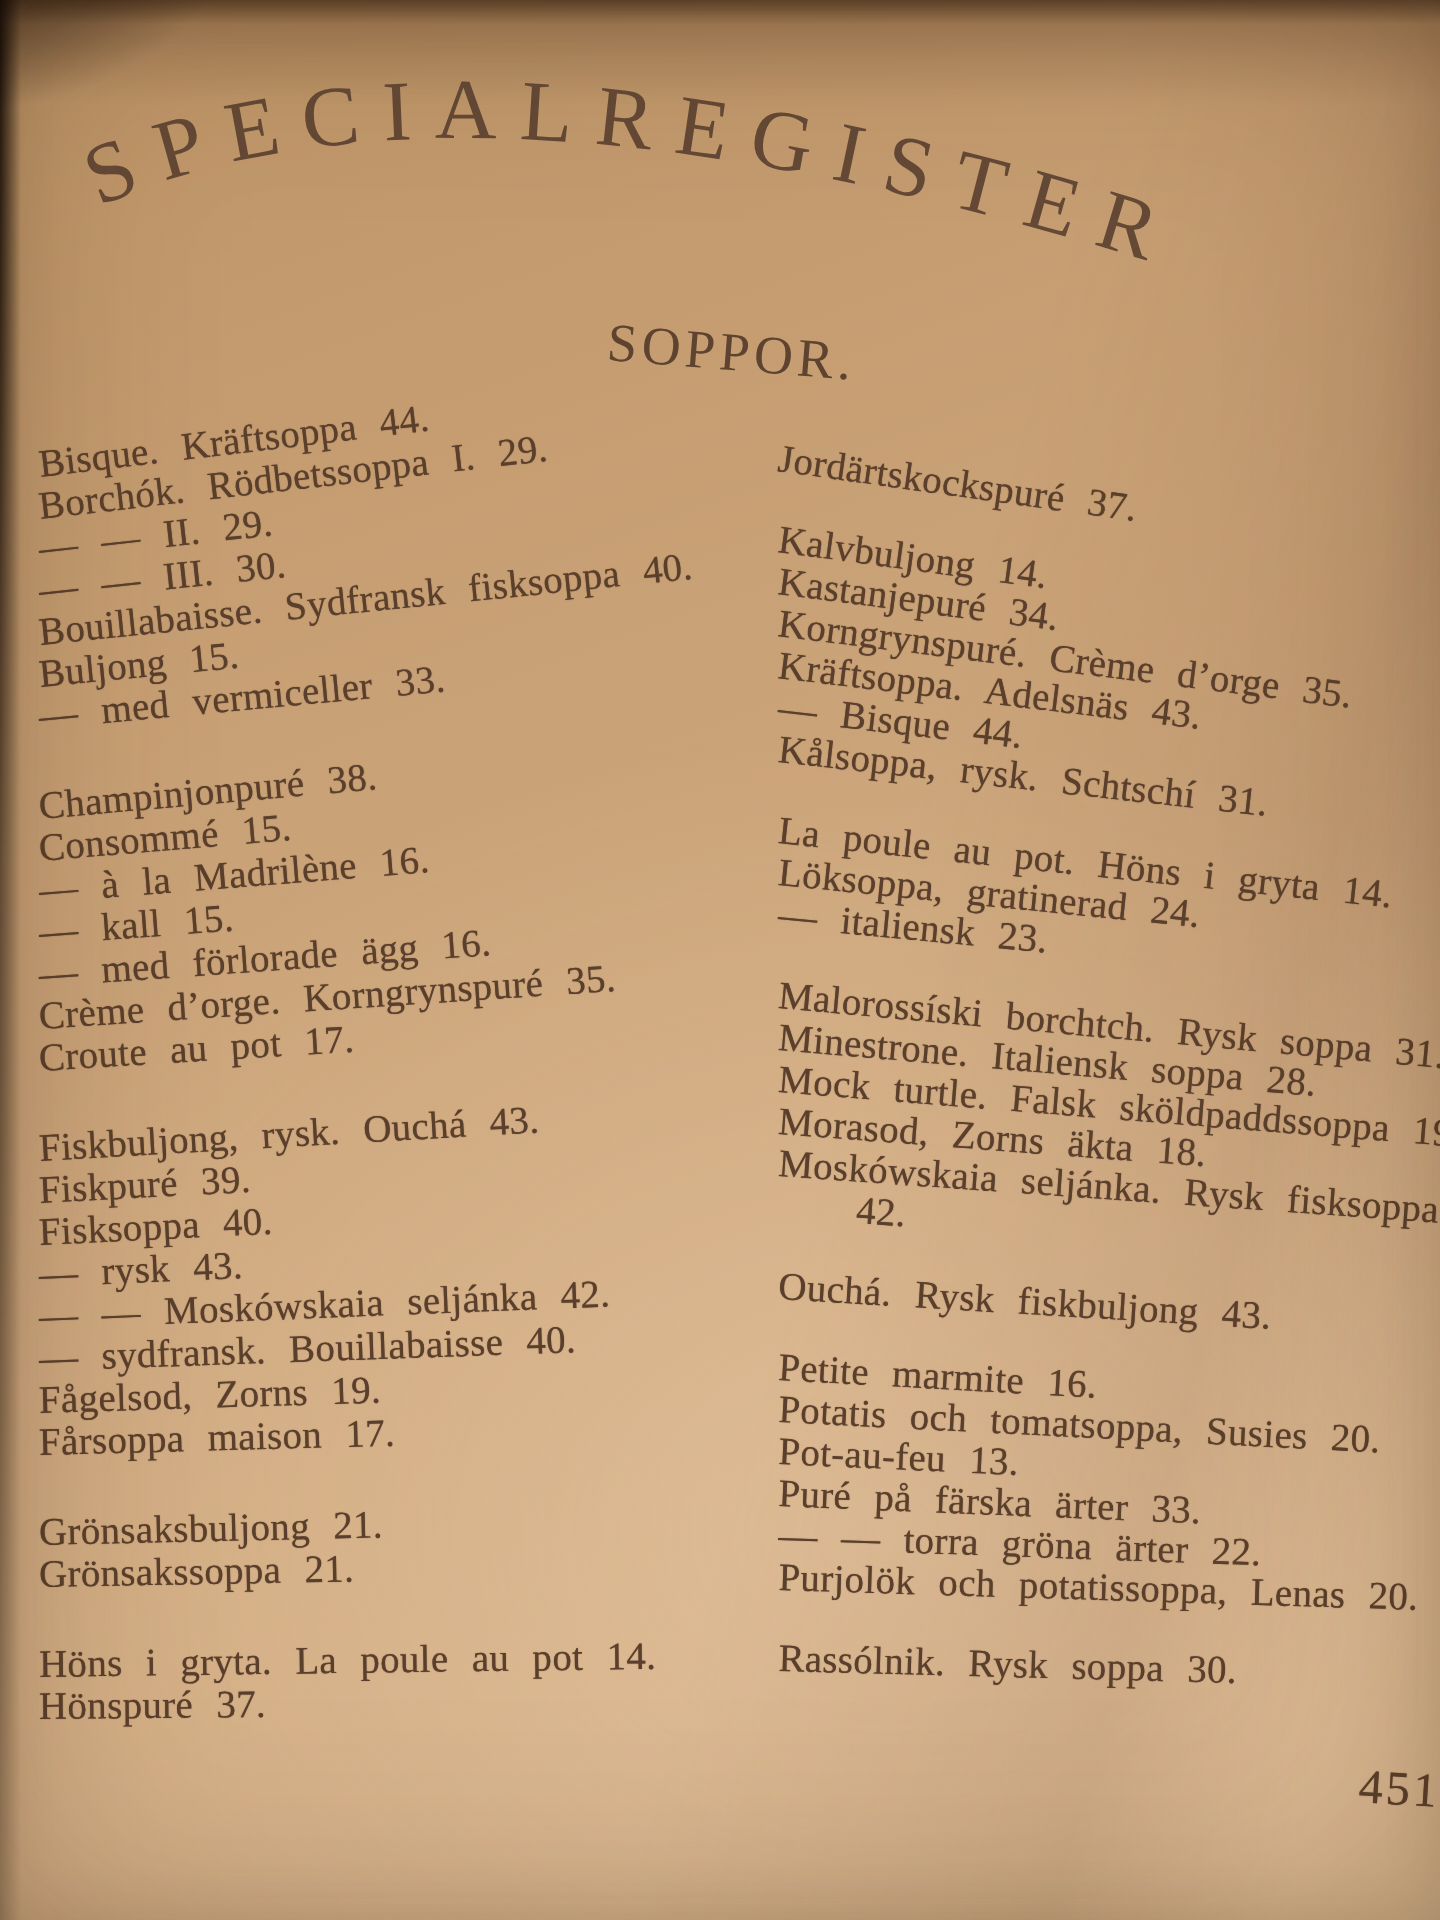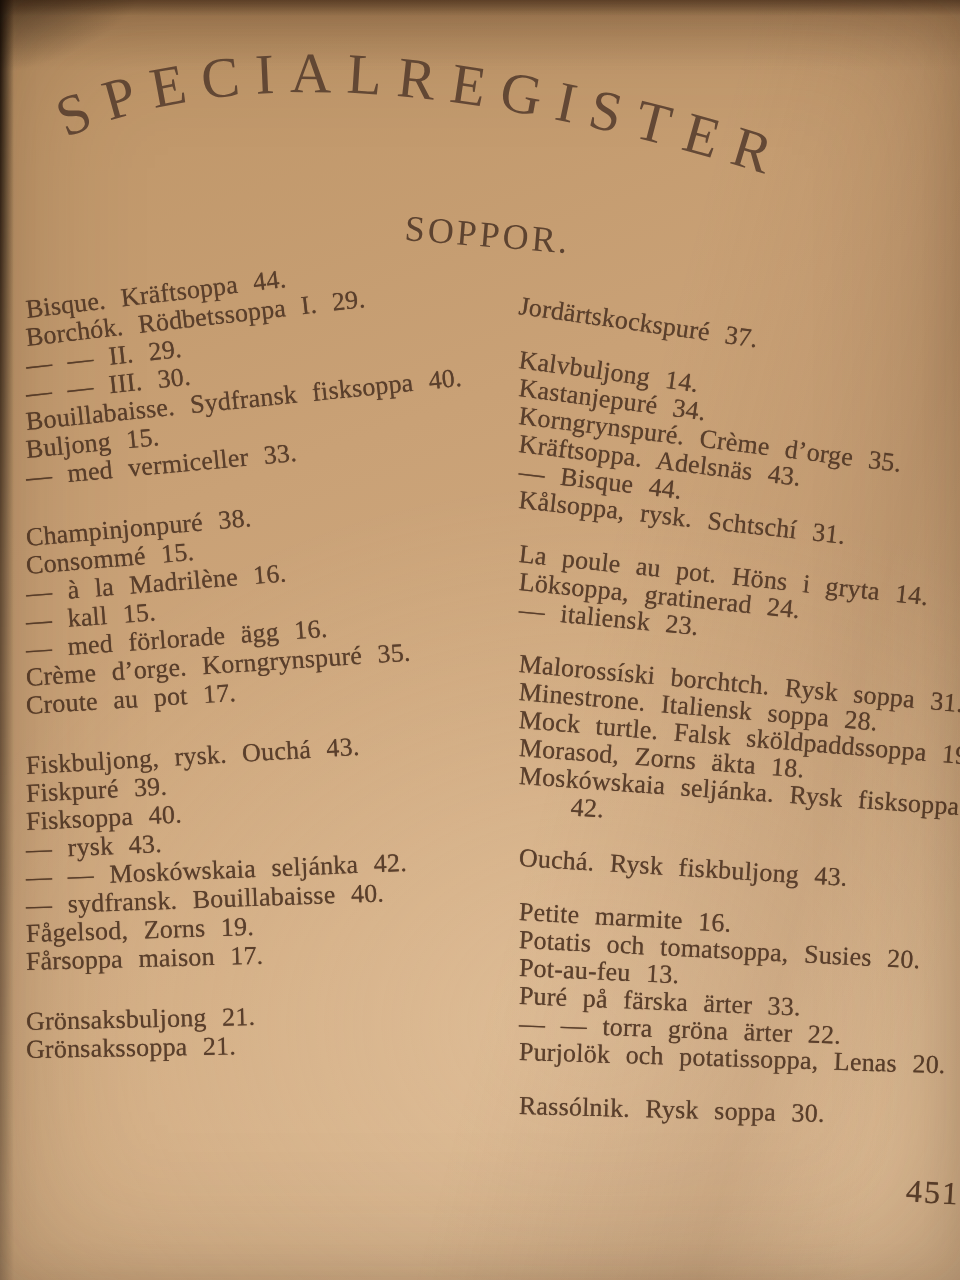--- a/index.html
+++ b/index.html
@@ -95,20 +95,24 @@
         <div class="line" style="transform: rotate(-2.52deg);">— rysk 43.</div>
         <div class="line" style="transform: rotate(-2.26deg);">— — Moskówskaia seljánka 42.</div>
         <div class="line" style="transform: rotate(-2.01deg);">— sydfransk. Bouillabaisse 40.</div>
         <div class="line" style="transform: rotate(-1.76deg);">Fågelsod, Zorns 19.</div>
         <div class="line" style="transform: rotate(-1.51deg);">Fårsoppa maison 17.</div>
       </div>
       <div class="group">
         <div class="line" style="transform: rotate(-1.26deg);">Grönsaksbuljong 21.</div>
         <div class="line" style="transform: rotate(-1deg);">Grönsakssoppa 21.</div>
       </div>
+      <div class="group">
+        <div class="line" style="transform: rotate(-0.75deg);">Höns i gryta. La poule au pot 14.</div>
+        <div class="line" style="transform: rotate(-0.5deg);">Hönspuré 37.</div>
+      </div>
     </div>
 
   <div class="col col-right">
       <div class="group">
         <div class="line" style="transform: rotate(8deg);">Jordärtskockspuré 37.</div>
       </div>
       <div class="group">
         <div class="line" style="transform: rotate(7.72deg);">Kalvbuljong 14.</div>
         <div class="line" style="transform: rotate(7.43deg);">Kastanjepuré 34.</div>
         <div class="line" style="transform: rotate(7.15deg);">Korngrynspuré. Crème d’orge 35.</div>

